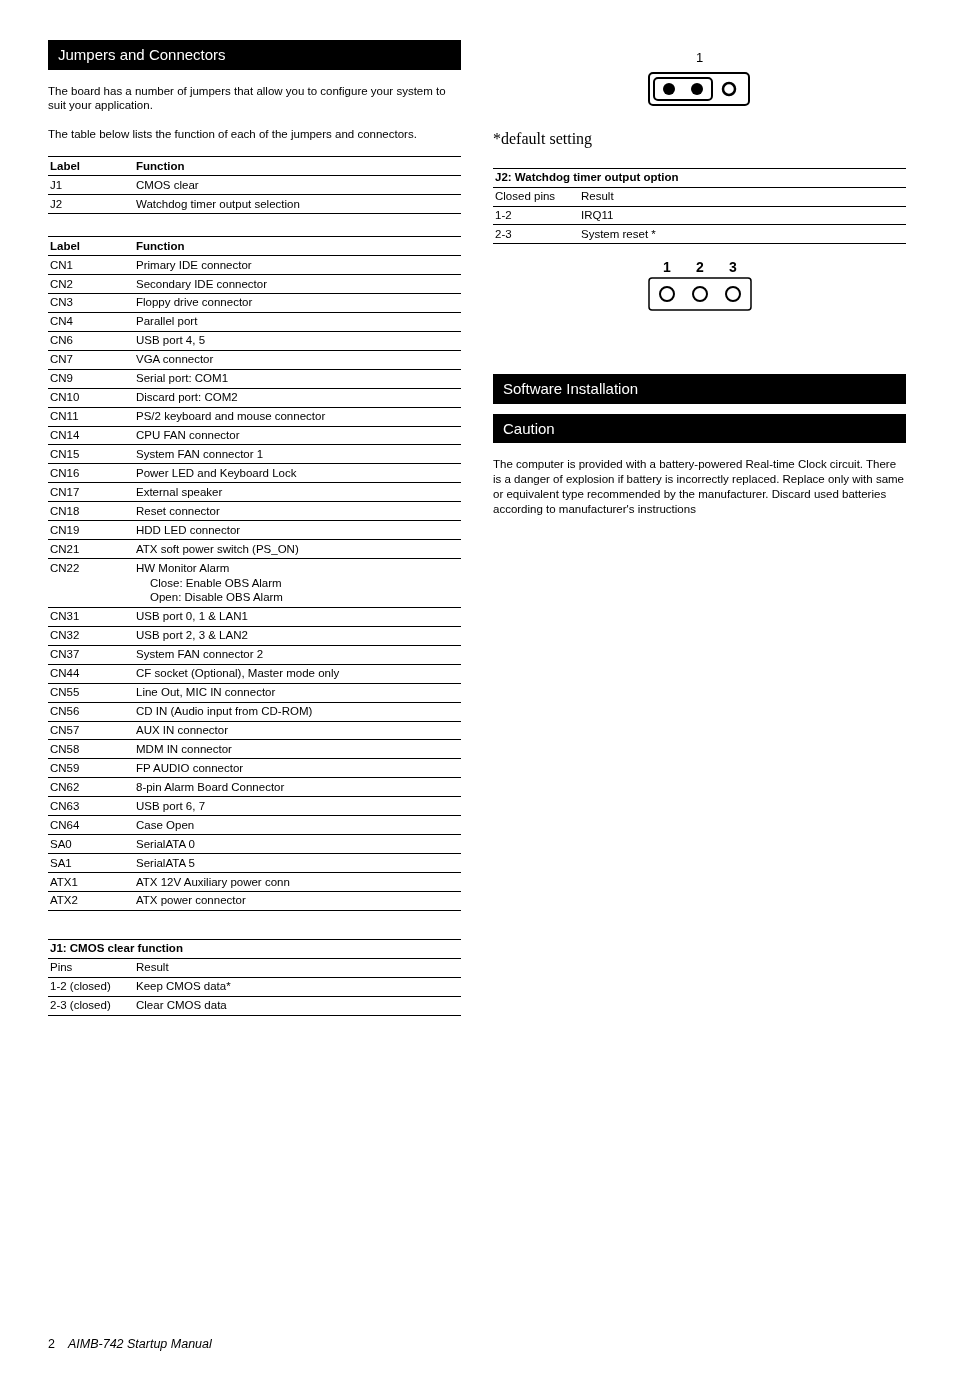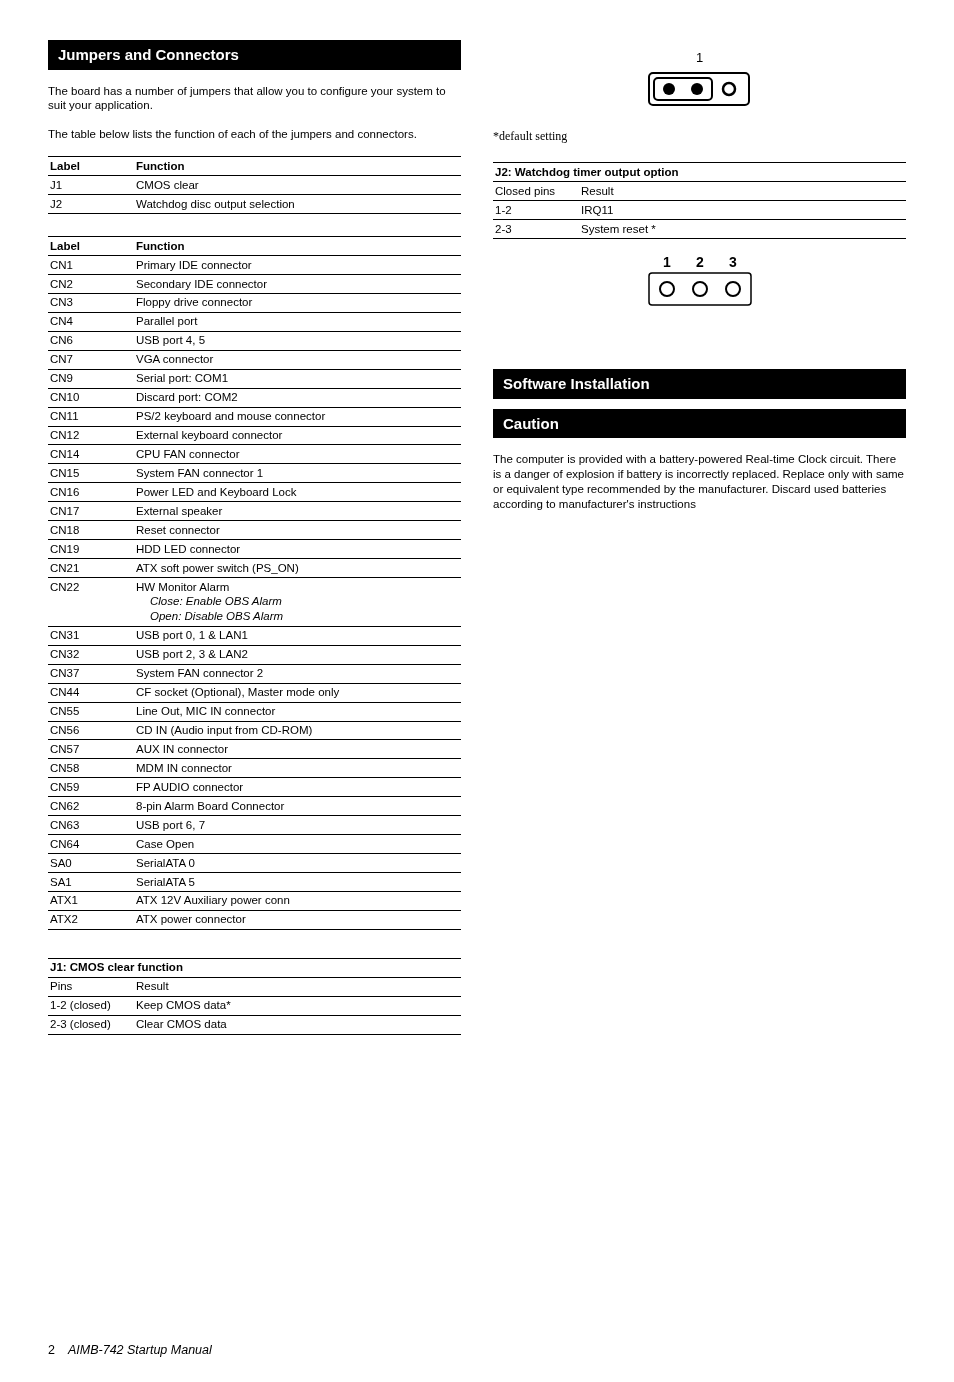--- a/index.html
+++ b/index.html
@@ -16,21 +16,21 @@
     display: flex;
     gap: 32px;
   }
   .col {
     flex: 1;
     min-width: 0;
   }
   .section-head {
     background: #000;
     color: #fff;
-    font-weight: bold;
+    font-weight: normal;
     font-size: 15px;
     padding: 5px 10px;
     margin-bottom: 8px;
   }
   p { margin: 14px 0; }
   table {
     width: 100%;
     border-collapse: collapse;
     margin: 8px 0 14px 0;
   }
@@ -43,37 +43,37 @@
   }
   th.first, td.first { width: 80px; }
   table.tbl-top-border { border-top: 0.5px solid #000; }
   .tbl-title td {
     font-weight: bold;
     border-bottom: 0.5px solid #000;
   }
   .tbl-header td { font-weight: bold; }
   .caption {
     font-family: Times, "Times New Roman", serif;
-    font-size: 12px;
+    font-size: 16px;
   }
   .fig {
     text-align: center;
     margin: 10px 0 16px 0;
   }
   .fig svg { display: inline-block; }
   .footer {
     position: absolute;
-    bottom: 24px;
+    bottom: 30px;
     left: 48px;
     font-style: italic;
     font-size: 12.5px;
     margin-top: 37px;
   }
   .footer .page { font-style: normal; margin-right: 10px; }
-  .indent { padding-left: 14px; display: block; font-style: italic; }
+  .indent { padding-left: 14px; display: block; }
 </style>
 </head>
 <body>
 
 <div class="columns">
 
   <div class="col">
     <div class="section-head">Jumpers and Connectors</div>
 
     <p>The board has a number of jumpers that allow you to configure your system to suit your application.</p>
@@ -86,21 +86,21 @@
         <td>Function</td>
       </tr>
       </tbody>
         <tbody id="jumpers-body">
           <tr>
             <td class="first">J1</td>
             <td>CMOS clear</td>
           </tr>
           <tr>
             <td class="first">J2</td>
-            <td>Watchdog disc output selection</td>
+            <td>Watchdog timer output selection</td>
           </tr>
         </tbody>
     </table>
 
     <table class="tbl-top-border" style="margin-top:22px;">
       <tbody>
           <tr class="tbl-header">
         <td class="first">Label</td>
         <td>Function</td>
       </tr>
@@ -134,24 +134,20 @@
             <td class="first">CN9</td>
             <td>Serial port: COM1</td>
           </tr>
           <tr>
             <td class="first">CN10</td>
             <td>Discard port: COM2</td>
           </tr>
           <tr>
             <td class="first">CN11</td>
             <td>PS/2 keyboard and mouse connector</td>
-          </tr>
-          <tr>
-            <td class="first">CN12</td>
-            <td>External keyboard connector</td>
           </tr>
           <tr>
             <td class="first">CN14</td>
             <td>CPU FAN connector</td>
           </tr>
           <tr>
             <td class="first">CN15</td>
             <td>System FAN connector 1</td>
           </tr>
           <tr>

